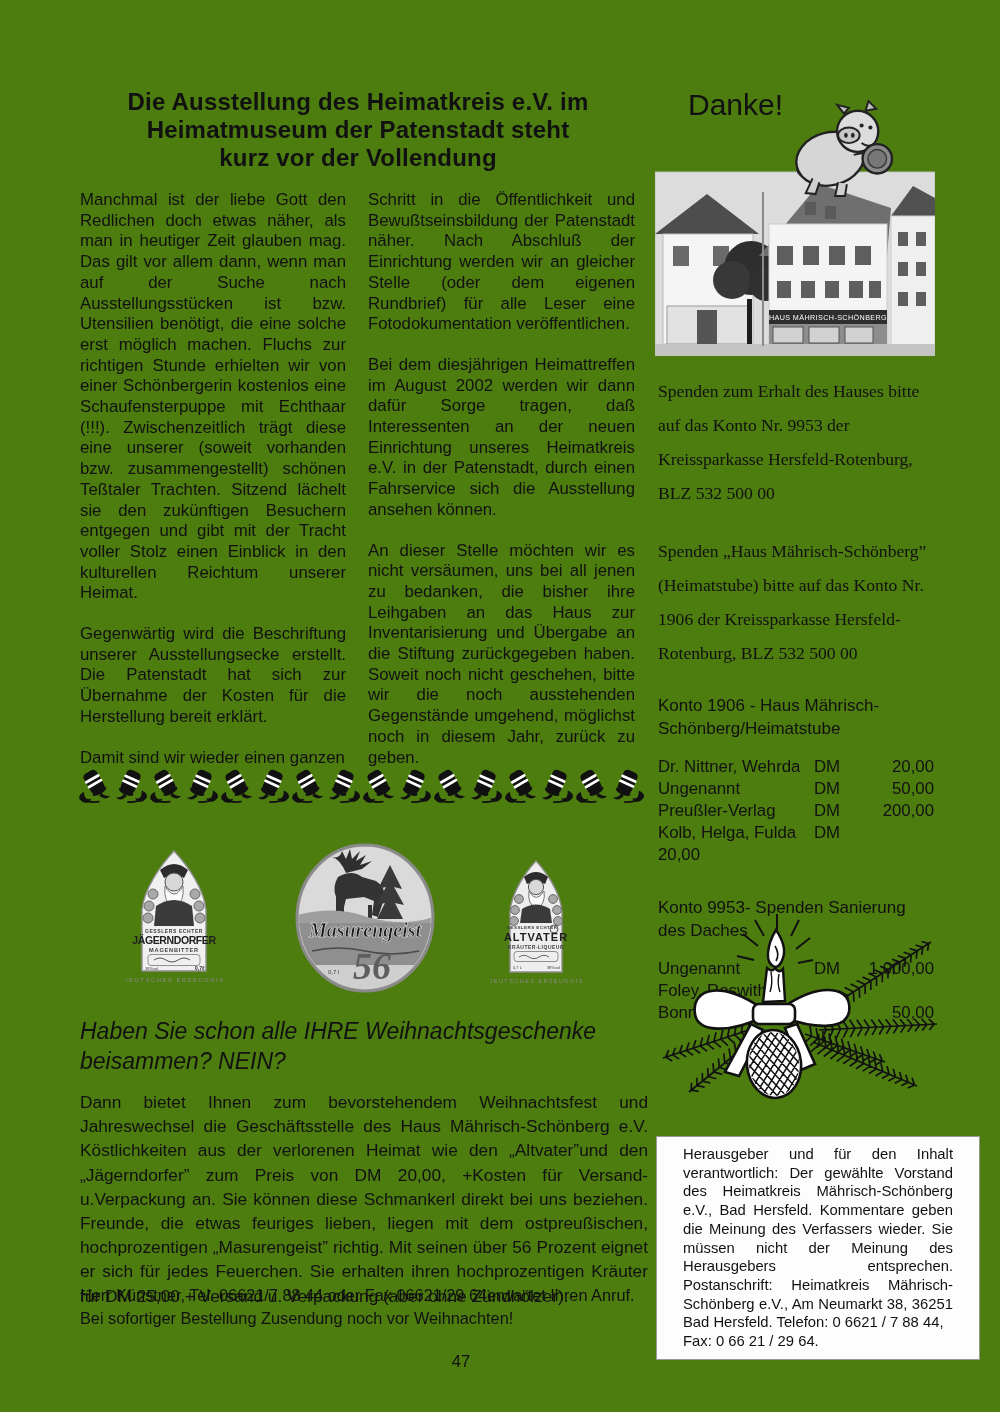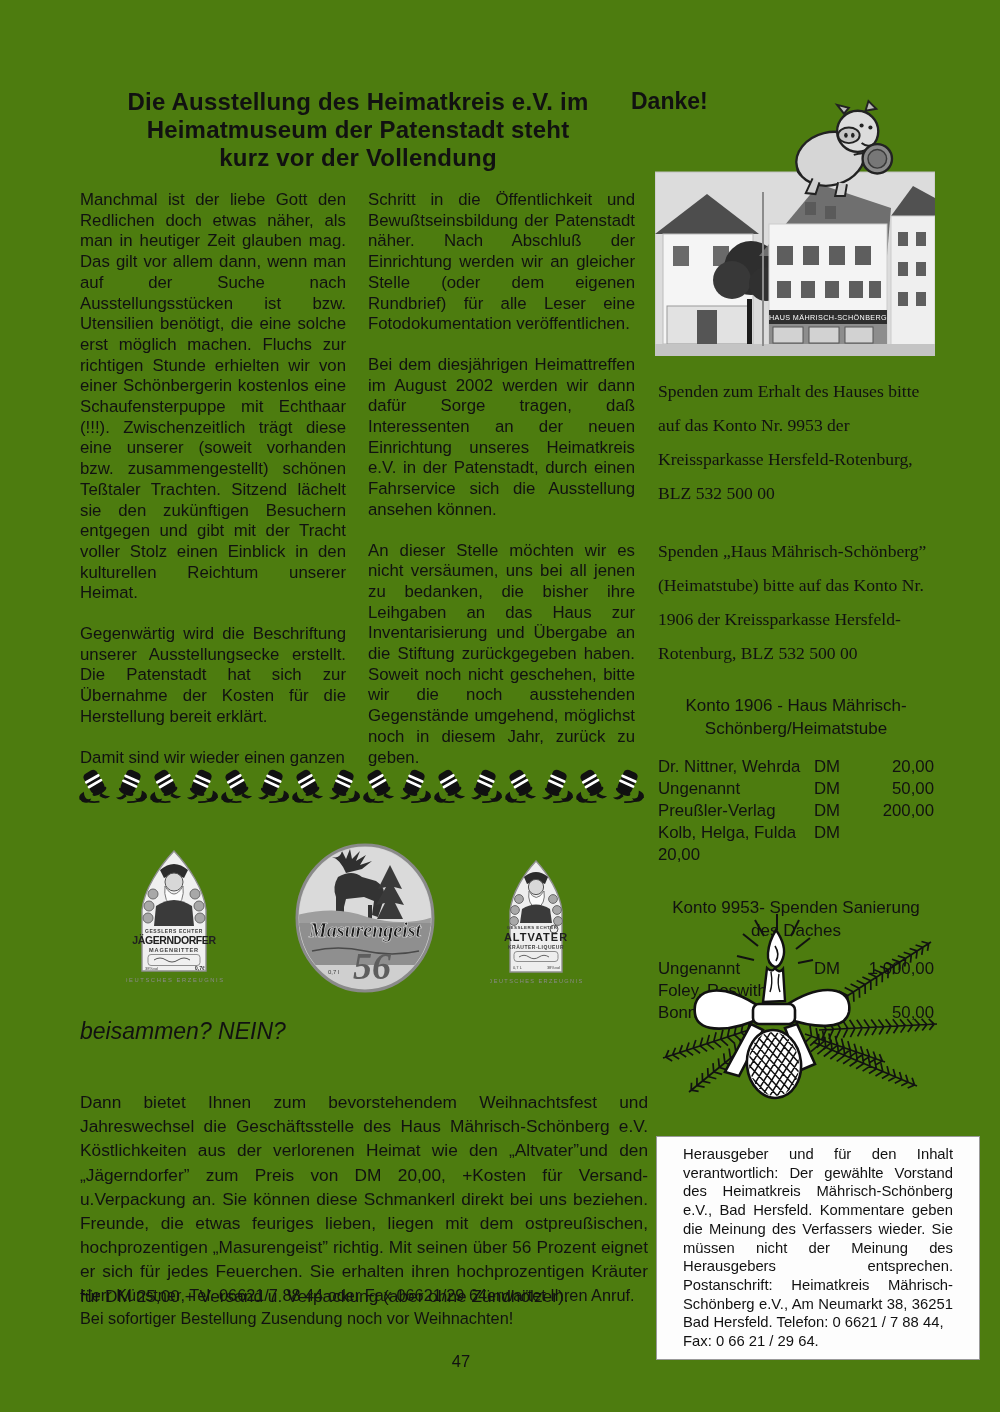--- a/index.html
+++ b/index.html
@@ -5,25 +5,25 @@
   html,body{margin:0;padding:0;background:#888;}
   .page{position:relative;width:1000px;height:1412px;background:#4d7c0f;margin:0 auto;
         font-family:"Liberation Sans",sans-serif;color:#111;overflow:hidden;}
   .abs{position:absolute;}
   .title{left:80px;top:88px;width:556px;text-align:center;font-weight:bold;
          font-size:24px;line-height:28px;letter-spacing:.2px;}
   .col{text-align:justify;font-size:16.8px;line-height:20.7px;}
   .col p{margin:0 0 20px 0;}
   .col1{left:80px;top:190px;width:266px;}
   .col2{left:368px;top:190px;width:267px;}
-  .danke{left:631px;top:88px;font-size:23px;font-weight:bold;}
+  .danke{left:688px;top:88px;font-size:30px;font-weight:normal;}
   .rcol{left:658px;top:374px;width:276px;}
   .serifb{font-family:"Liberation Serif",serif;font-weight:normal;font-size:17.6px;
           line-height:34px;margin:0 0 24px 0;}
-  .kheading{font-size:17px;line-height:23px;margin:12px 0 16px 0;text-align:center;}
+  .kheading{font-size:17px;line-height:23px;margin:12px 0 16px 0;}
   .dontable{font-size:16.8px;line-height:22px;}
   .donrow{display:grid;grid-template-columns:1fr 40px 80px;}
   .donrow .amt{text-align:right;}
   .ornrow{left:78px;top:762px;width:566px;height:46px;display:flex;justify-content:space-between;align-items:flex-end;}
   .orn{width:33px;height:44px;}
   .orn.flip{transform:scaleX(-1) rotate(6deg);}
   .offerhead{left:80px;top:1016px;width:580px;font-size:23px;font-style:italic;line-height:30px;}
   .offerbody{left:80px;top:1090px;width:568px;font-size:17.3px;line-height:24.2px;text-align:justify;}
   .contact{left:80px;top:1284px;width:580px;font-size:16.3px;line-height:23px;}
   .imprint{left:656px;top:1136px;width:270px;border:1px solid #999;background:#fdfdfd;
@@ -423,20 +423,21 @@
     <text x="46" y="84" font-size="11" font-weight="bold" fill="#202020" text-anchor="middle" letter-spacing="1">ALTVATER</text>
     <text x="46" y="92" font-size="5" font-weight="bold" fill="#3c3c3c" text-anchor="middle" letter-spacing="0.5">KRÄUTER-LIQUEUR</text>
     <rect x="24" y="94.5" width="44" height="10" rx="3" fill="none" stroke="#8f8f8f"></rect>
     <path d="M29 100 q5 -3.4 10 0 q5 3.4 10 0 q5 -3.4 10 0" fill="none" stroke="#555" stroke-width="0.9"></path>
     <text x="23" y="112" font-size="4" fill="#444">0,7 L</text>
     <text x="70" y="112" font-size="4" fill="#444" text-anchor="end">38%vol</text>
     <text x="46" y="126" font-size="5.6" fill="#8a8a8a" text-anchor="middle" letter-spacing="1.4">DEUTSCHES ERZEUGNIS</text>
   </svg>
 
   <div class="abs offerhead">
+    <div>Haben Sie schon alle IHRE Weihnachtsgeschenke</div>
     <div>beisammen? NEIN?</div>
   </div>
 
   <div class="abs offerbody">Dann bietet Ihnen zum bevorstehendem Weihnachtsfest und Jahreswechsel die Geschäftsstelle des Haus Mährisch-Schönberg e.V.  Köstlichkeiten aus der verlorenen Heimat wie den „Altvater”und den „Jägerndorfer”  zum Preis von DM 20,00, +Kosten für Versand-u.Verpackung an. Sie können diese Schmankerl direkt bei uns beziehen. Freunde, die etwas feuriges lieben, liegen mit dem ostpreußischen, hochprozentigen „Masurengeist” richtig. Mit seinen über 56 Prozent eignet er sich für jedes Feuerchen. Sie erhalten ihren hochprozentigen Kräuter für DM 25,00 + Versand u. Verpackung (aber ohne Zündhölzer).</div>
   <div class="abs contact">Herr Künstner, Tel. 06621/7 88 44 oder Fax 06621/29 64erwartet Ihren Anruf. Bei sofortiger Bestellung Zusendung noch vor Weihnachten!</div>
 
   <svg class="abs" style="left:655px;top:912px;" width="285" height="205" viewBox="0 0 285 205" id="xmas">
     <g id="branches">
         <path d="M158.0 106.0L276.0 30.0M163.8 102.3l1.1 10.9M163.8 102.3l-9.5 -5.5M169.6 98.5l1.0 10.7M169.6 98.5l-9.4 -5.3M175.4 94.8l0.9 10.6M175.4 94.8l-9.3 -5.1M181.1 91.1l0.7 10.4M181.1 91.1l-9.1 -5.0M186.9 87.4l0.6 10.2M186.9 87.4l-9.0 -4.8M192.7 83.6l0.5 10.0M192.7 83.6l-8.9 -4.6M198.5 79.9l0.4 9.8M198.5 79.9l-8.8 -4.4M204.3 76.2l0.3 9.6M204.3 76.2l-8.7 -4.2M210.1 72.5l0.1 9.4M210.1 72.5l-8.5 -4.0M215.8 68.7l0.0 9.3M215.8 68.7l-8.4 -3.8M221.6 65.0l-0.1 9.1M221.6 65.0l-8.3 -3.7M227.4 61.3l-0.2 8.9M227.4 61.3l-8.2 -3.5M233.2 57.6l-0.3 8.7M233.2 57.6l-8.1 -3.3M239.0 53.8l-0.5 8.5M239.0 53.8l-7.9 -3.1M244.8 50.1l-0.6 8.3M244.8 50.1l-7.8 -2.9M250.5 46.4l-0.7 8.1M250.5 46.4l-7.7 -2.7M256.3 42.7l-0.8 8.0M256.3 42.7l-7.6 -2.5M262.1 38.9l-0.9 7.8M262.1 38.9l-7.5 -2.4M267.9 35.2l-1.1 7.6M267.9 35.2l-7.3 -2.2M273.7 31.5l-1.2 7.4M273.7 31.5l-7.2 -2.0" fill="none" stroke="#111" stroke-width="1.7"></path>
         <path d="M164.0 118.0L282.0 112.0M171.2 117.6l-4.5 10.0M171.2 117.6l-5.5 -9.5M178.4 117.3l-4.5 9.7M178.4 117.3l-5.5 -9.2M185.6 116.9l-4.5 9.4M185.6 116.9l-5.5 -8.9M192.8 116.5l-4.5 9.1M192.8 116.5l-5.4 -8.6M200.0 116.2l-4.6 8.9M200.0 116.2l-5.4 -8.4M207.2 115.8l-4.6 8.6M207.2 115.8l-5.4 -8.1M214.4 115.4l-4.6 8.3M214.4 115.4l-5.4 -7.8M221.6 115.1l-4.6 8.0M221.6 115.1l-5.4 -7.5M228.8 114.7l-4.6 7.8M228.8 114.7l-5.4 -7.3M236.0 114.3l-4.6 7.5M236.0 114.3l-5.4 -7.0M243.1 114.0l-4.6 7.2M243.1 114.0l-5.3 -6.7M250.3 113.6l-4.7 7.0M250.3 113.6l-5.3 -6.4M257.5 113.2l-4.7 6.7M257.5 113.2l-5.3 -6.2M264.7 112.9l-4.7 6.4M264.7 112.9l-5.3 -5.9M271.9 112.5l-4.7 6.1M271.9 112.5l-5.3 -5.6M279.1 112.1l-4.7 5.9M279.1 112.1l-5.3 -5.3" fill="none" stroke="#111" stroke-width="1.7"></path>

